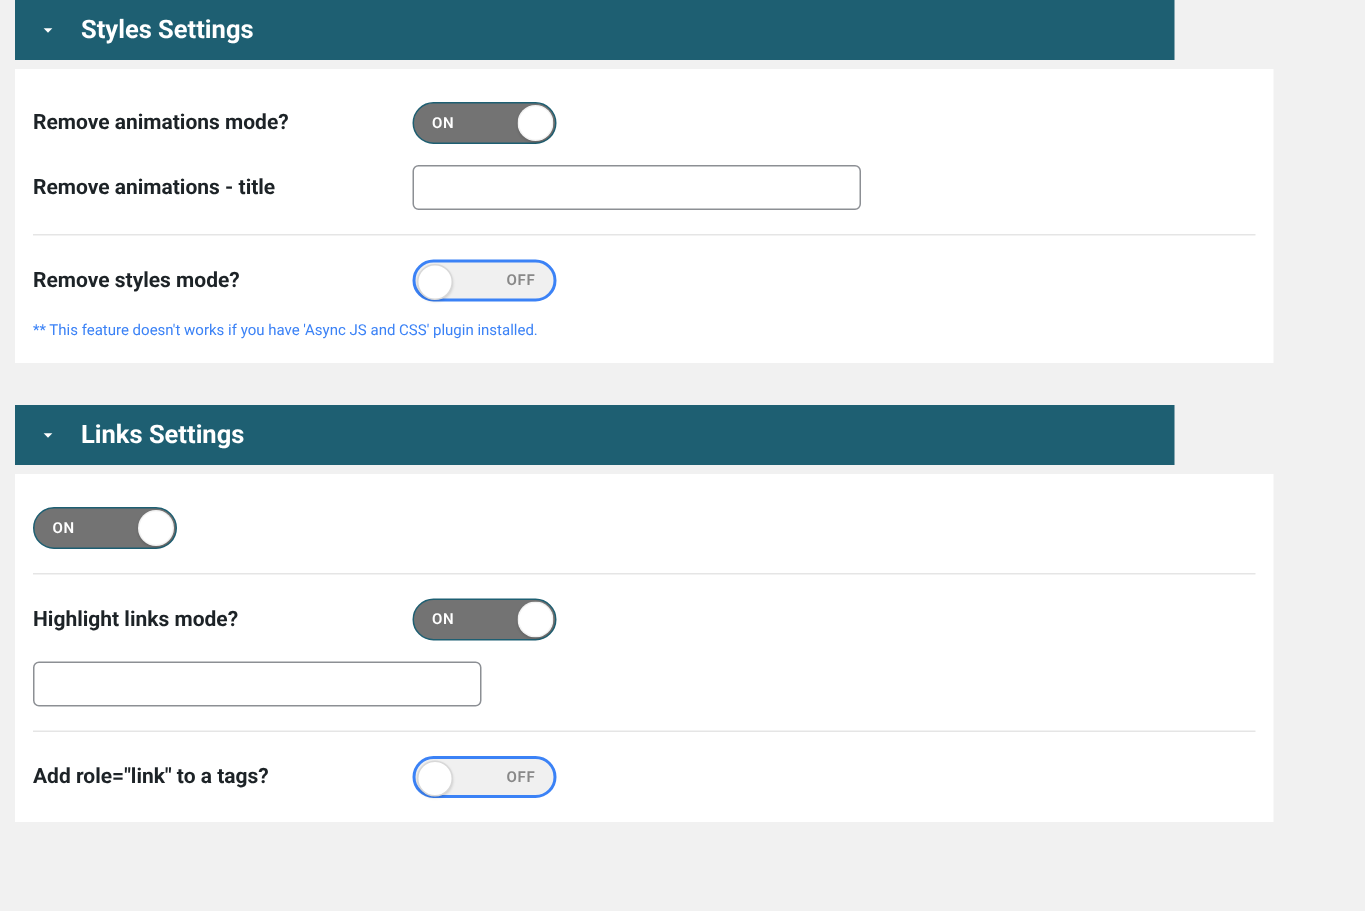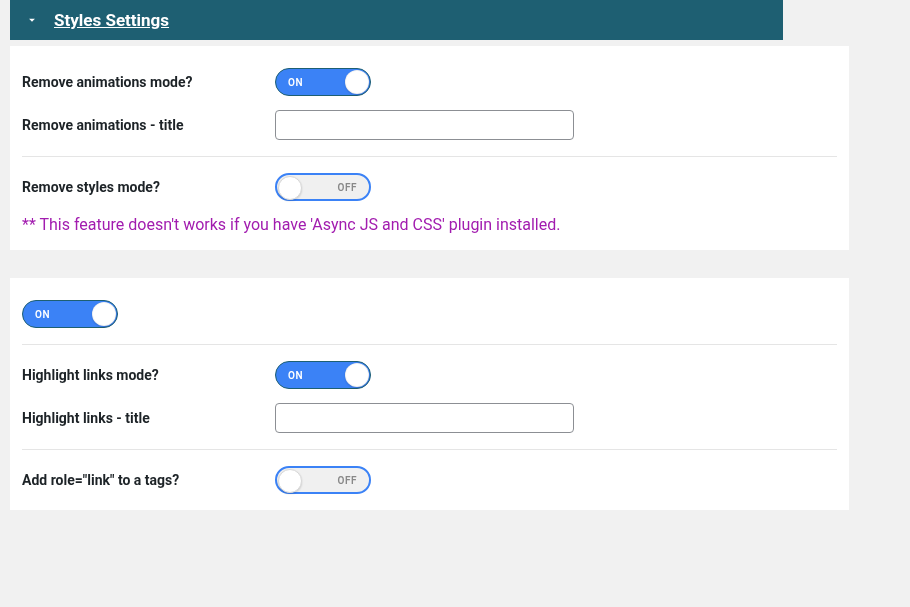--- a/index.html
+++ b/index.html
@@ -22,21 +22,20 @@
     }
     .section-header {
       background: #1e5f72;
       color: #fff;
       padding: 10px 14px;
       display: flex;
       align-items: center;
       gap: 14px;
       width: 773px;
       margin-left: 10px;
-      text-decoration: underline;
     }
     .section-header .chevron {
       width: 16px;
       height: 16px;
       display: inline-flex;
       align-items: center;
       justify-content: center;
     }
     .section-header .chevron svg {
       fill: #fff;
@@ -95,21 +94,21 @@
       height: 28px;
       border-radius: 14px;
       cursor: pointer;
       display: flex;
       align-items: center;
       font-size: 10px;
       font-weight: 600;
       letter-spacing: 0.5px;
     }
     .toggle.on {
-      background: #3b82f6;
+      background: #737373;
       color: #fff;
       border: 1px solid #1e5f72;
       text-align: center;
     }
     .toggle.off {
       background: #f0f0f0;
       color: #888;
       border: 2px solid #3b82f6;
     }
     .toggle-knob {
@@ -132,22 +131,22 @@
     .toggle-label {
       position: absolute;
     }
     .toggle.on .toggle-label {
       left: 12px;
     }
     .toggle.off .toggle-label {
       right: 12px;
     }
     .note {
-      font-size: 16px;
-      color: #a21caf;
+      font-size: 10px;
+      color: #3b82f6;
       margin-top: 10px;
     }
   </style>
 </head>
 <body>
 
 <div class="container">
 
   <div class="section">
     <div class="section-header">
@@ -188,20 +187,28 @@
             </div>
           </div>
         </div>
         <div class="note">** This feature doesn't works if you have 'Async JS and CSS' plugin installed.</div>
       </div>
 
     </div>
   </div>
 
   <div class="section">
+    <div class="section-header">
+      <span class="chevron">
+        <svg width="14" height="14" viewBox="0 0 24 24">
+            <path d="M7 10l5 5 5-5z"></path>
+          </svg>
+      </span>
+      <span class="section-title">Links Settings</span>
+    </div>
     <div class="section-body">
 
       <div class="field-group">
         <div class="field-row">
           <div class="field-control">
             <div class="toggle on">
               <span class="toggle-label">ON</span>
               <span class="toggle-knob"></span>
             </div>
           </div>
@@ -212,21 +219,20 @@
         <div class="field-row">
           <div class="field-label">Highlight links mode?</div>
           <div class="field-control">
             <div class="toggle on">
               <span class="toggle-label">ON</span>
               <span class="toggle-knob"></span>
             </div>
           </div>
         </div>
         <div class="field-row">
-          <div class="field-label">Highlight links - title</div>
           <div class="field-control">
             <input type="text" class="text-input" value="" style="">
           </div>
         </div>
       </div>
 
       <div class="field-group">
         <div class="field-row">
           <div class="field-label">Add role="link" to a tags?</div>
           <div class="field-control">

